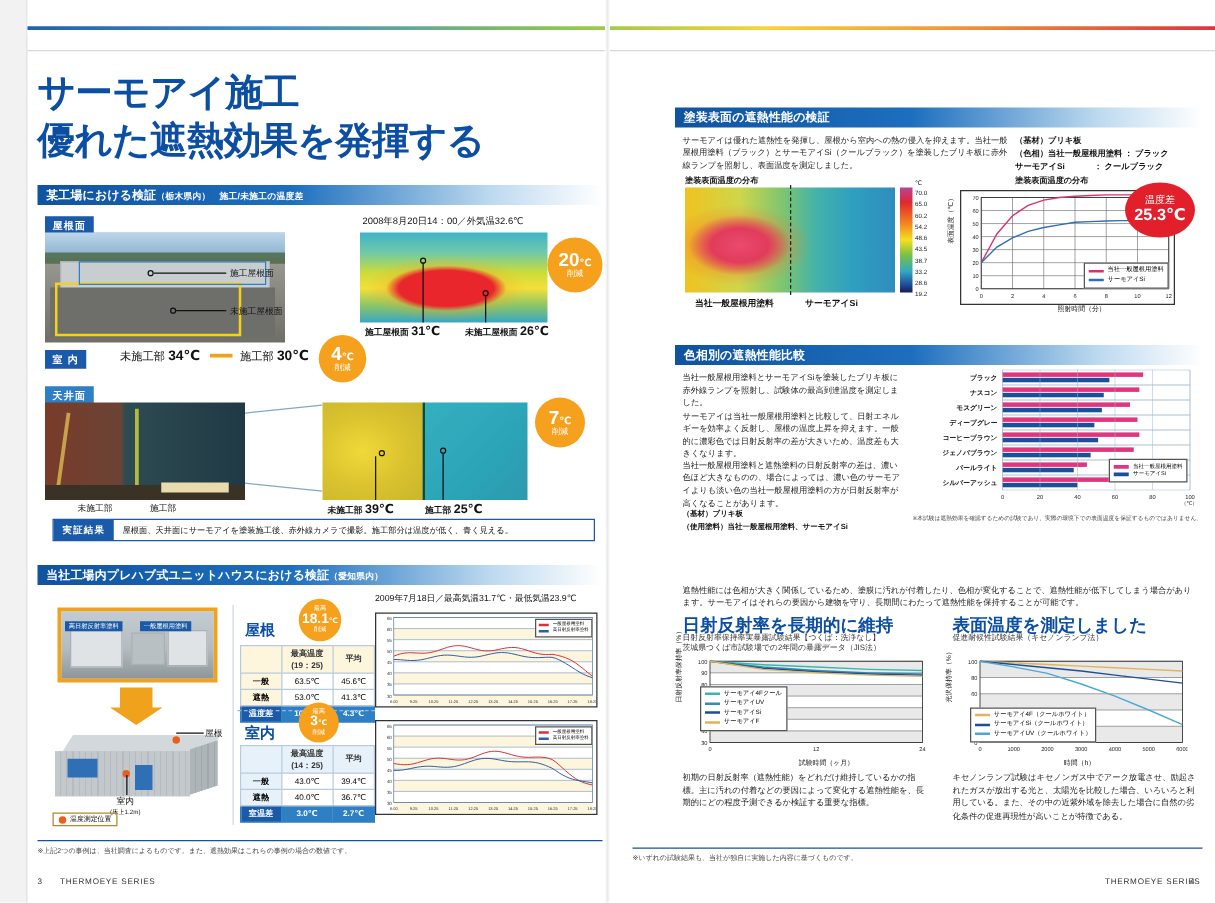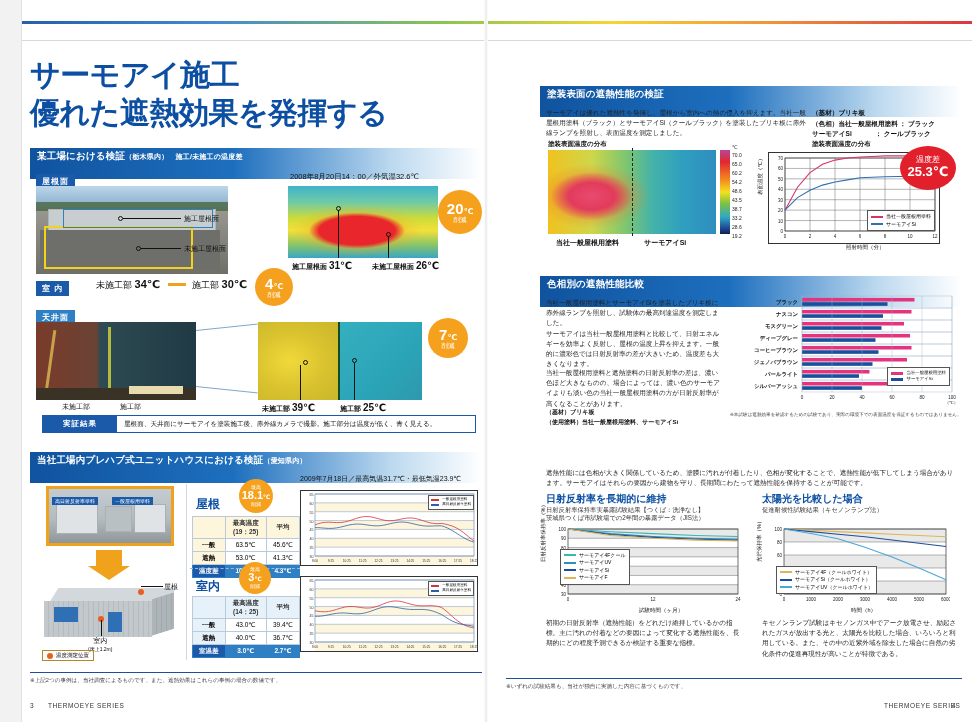--- a/index.html
+++ b/index.html
@@ -18,21 +18,21 @@
   .topband:after{ content:""; position:absolute; left:0; bottom:6px; width:100%; height:3px;
      background:linear-gradient(to right,#0b4fa0 0%, #2d7dc9 20%, #7fbf3f 45%, #f5d020 62%, #ef8b22 78%, #d6202b 100%); opacity:.9;}
   .hdr-rule { position:absolute; left:22px; top:40px; width:950px; height:1px; background:#d8d8d8; }
 
   
   .title { position:absolute; left:30px; top:56px; width:440px; color:#0b4ea2;
     font-weight:bold; font-size:30px; line-height:1.28; letter-spacing:-0.5px; }
 
   
   .sec {
-    position:absolute; height:31px; color:#fff; font-weight:bold; font-size:9.5px;
+    position:absolute; height:16px; color:#fff; font-weight:bold; font-size:9.5px;
     background:linear-gradient(to right,#10539f 0%, #1d6fbe 45%, #bcd9ef 80%, #ffffff 100%);
     padding:2px 0 0 7px; letter-spacing:.2px; white-space:nowrap; overflow:hidden;
   }
   .sec .sub { font-size:7px; font-weight:bold; }
 
   
   .chip { background:#1a5aa8; color:#fff; font-size:8px; font-weight:bold;
           padding:2px 6px; display:inline-block; letter-spacing:1px;}
   .chip-lt { background:#2f7fc4; }
 
@@ -86,30 +86,30 @@
   
   .chart { position:absolute; background:#fff; border:1px solid #333; }
   .ax-lab { position:absolute; font-size:5px; color:#222; }
   .ax-title{ position:absolute; font-size:5.5px; color:#111; }
   .legend-box{ position:absolute; background:#fff; border:1px solid #555; padding:2px 3px;
     font-size:5px; line-height:1.5; }
   .legend-box .row{ display:flex; align-items:center; gap:3px; white-space:nowrap;}
   .legend-box .sw{ width:12px; height:2px; display:inline-block; }
 
   .body-txt { position:absolute; font-size:6.6px; line-height:1.55; color:#222; }
-  .sub-h { position:absolute; font-weight:bold; color:#0b4ea2; font-size:10px; }
+  .sub-h { position:absolute; font-weight:bold; color:#0b4ea2; font-size:14px; }
   .sub-s { position:absolute; font-size:6.3px; color:#333; }
 
   .note { position:absolute; font-size:5.6px; color:#444; }
   .footer-rule{ position:absolute; height:1px; background:#1b4f9c; }
   .folio { position:absolute; font-size:6.5px; color:#333; letter-spacing:.6px; }
 
   .resbar { position:absolute; border:1px solid #1a5aa8; display:flex; align-items:center; }
   .resbar .k { background:#1a5aa8; color:#fff; font-size:7.5px; font-weight:bold;
-               padding:3px 20px; letter-spacing:1px; }
+               padding:3px 7px; letter-spacing:1px; }
   .resbar .v { font-size:6.6px; color:#111; padding-left:7px; }
 
   .matbox { position:absolute; font-size:6.6px; line-height:1.6; color:#111; font-weight:bold;}
   .dashed { position:absolute; border-top:1px dashed #9bb8d4; }
   .arrow-dn { position:absolute; width:0;height:0; }
 
   .unitphoto{ position:absolute; background:linear-gradient(#c3ccd2 0%, #b4bcc1 55%, #8e9699 100%);
      border:3px solid #f0a21d; }
   .unitphoto .box{ position:absolute; background:#dfe3e5; border:1px solid #aab0b4;}
   .iso { position:absolute; }
@@ -647,21 +647,21 @@
           <span class="sw" style="background: rgb(27, 79, 156);"></span>
           <span>サーモアイSi</span>
         </div>
         <div class="row">
           <span class="sw" style="background: rgb(224, 180, 87);"></span>
           <span>サーモアイF</span>
         </div>
       </div></div>
   <div class="body-txt" style="left:546px; top:618px; width:196px;">初期の日射反射率（遮熱性能）をどれだけ維持しているかの指標。主に汚れの付着などの要因によって変化する遮熱性能を、長期的にどの程度予測できるか検証する重要な指標。</div>
 
-  <div class="sub-h" style="left:762px; top:492px;">太陽光を比較した場合</div>
+  <div class="sub-h" style="left:762px; top:492px;">表面温度を測定しました</div>
   <div class="sub-s" style="left:762px; top:506px;">促進耐候性試験結果（キセノンランプ法）</div>
   <div class="chart" id="gloss-chart" style="left:768px; top:524px; width:182px; height:82px; border:none;"><svg width="182" height="82">
         <rect x="16" width="162" y="57" height="13" fill="#e9e9e9"></rect>
         <rect x="16" width="162" y="31" height="13" fill="#e9e9e9"></rect>
         <rect x="16" width="162" y="5" height="13" fill="#e9e9e9"></rect>
         <line x1="16" x2="178" y1="70" y2="70" stroke="#6b6b6b" stroke-width="0.5"></line>
         <text x="14" y="72" text-anchor="end" font-size="4.5" fill="#222">0</text>
         <line x1="16" x2="178" y1="57" y2="57" stroke="#6b6b6b" stroke-width="0.5"></line>
         <text x="14" y="59" text-anchor="end" font-size="4.5" fill="#222">20</text>
         <line x1="16" x2="178" y1="44" y2="44" stroke="#6b6b6b" stroke-width="0.5"></line>

